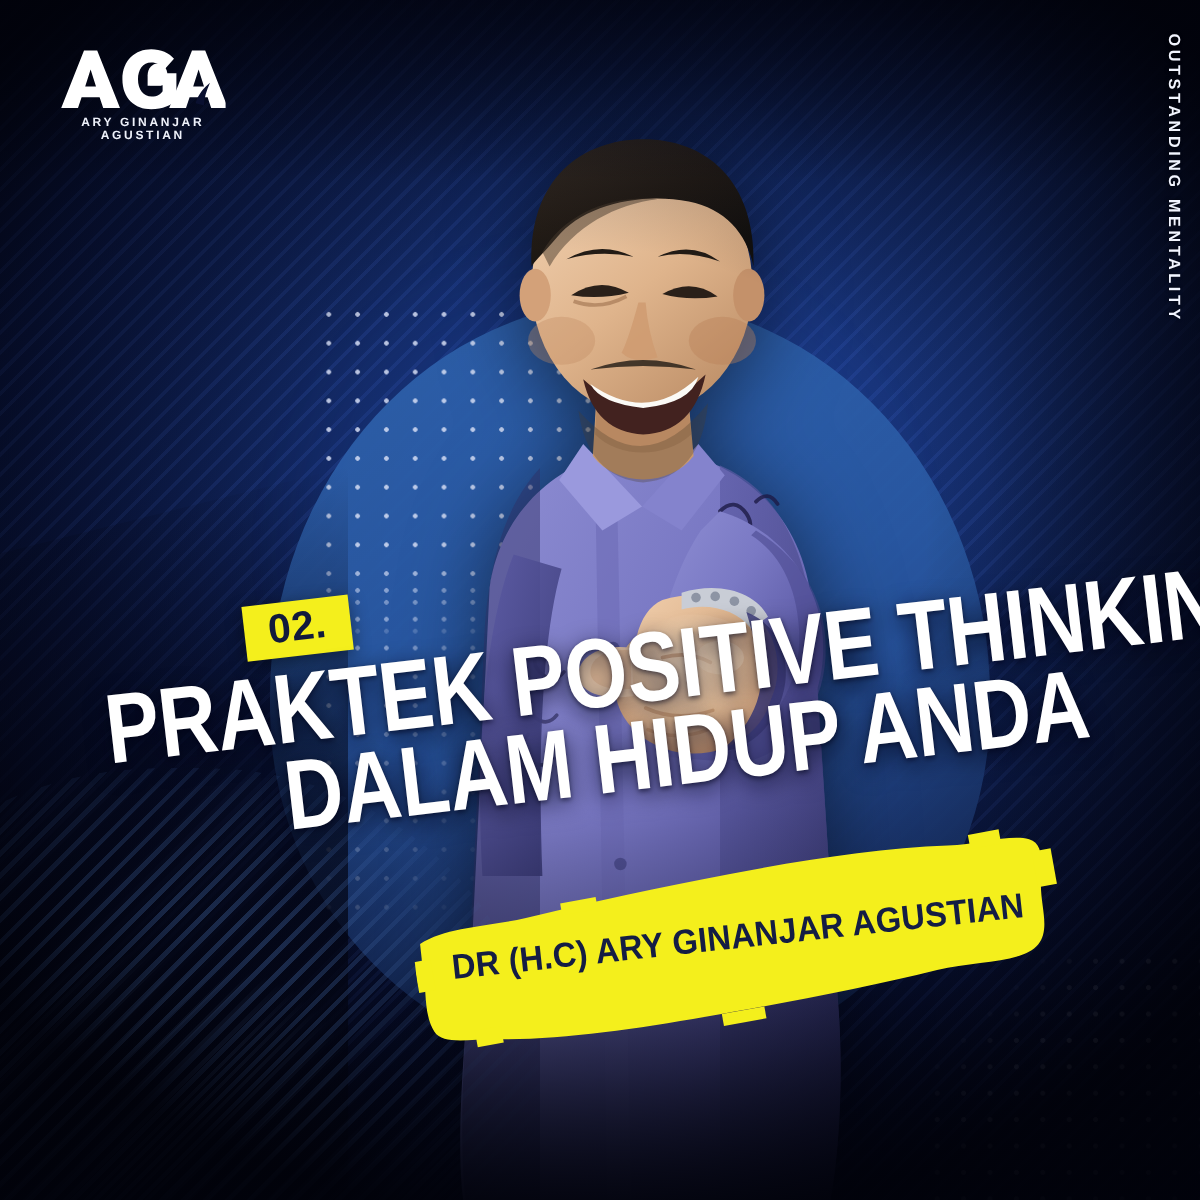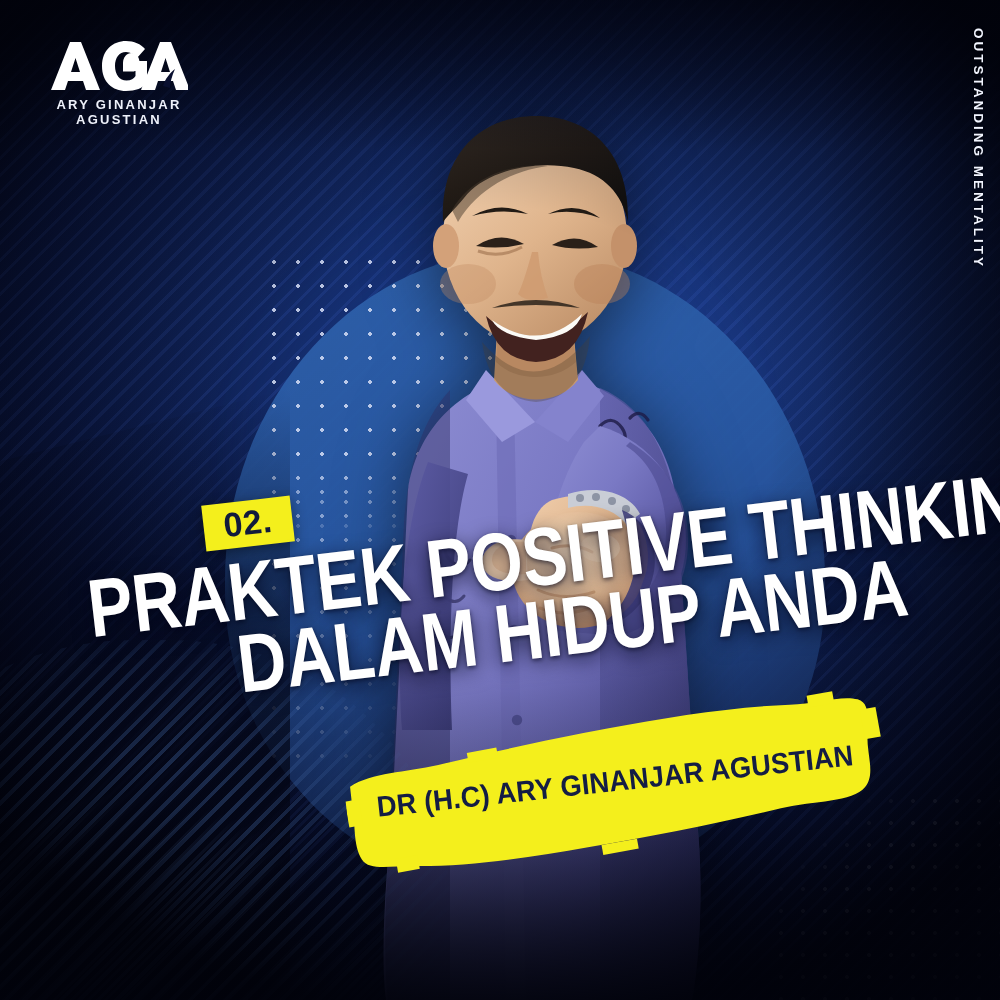--- a/index.html
+++ b/index.html
@@ -88,21 +88,21 @@
   .dots-br{position:absolute;right:0px;bottom:0px;width:230px;height:210px;
     background-image:radial-gradient(circle, rgba(205,214,242,.85) 1.8px, rgba(0,0,0,0) 2.2px);
     background-size:22px 22px;
     -webkit-mask-image:linear-gradient(to bottom right, rgba(0,0,0,0) 22%, #000 62%);
     mask-image:linear-gradient(to bottom right, rgba(0,0,0,0) 22%, #000 62%);
   }
 
   
   .logo{position:absolute;left:48px;top:38px;width:150px;}
   .logo svg{display:block;width:140px;height:56px;}
-  .logo-sub{margin-top:3px;color:#eef1fa;font-size:13px;letter-spacing:2.25px;
+  .logo-sub{margin-top:3px;color:#eef1fa;font-size:10px;letter-spacing:2.25px;
     font-weight:700;text-align:center;width:142px;}
 
   
   .vtag{position:absolute;right:14px;top:28px;
     writing-mode:vertical-rl;
     color:#f2f5ff;font-size:13.5px;font-weight:700;letter-spacing:3.0px;
     text-shadow:0 1px 3px rgba(0,0,0,.6);
   }
 
   

